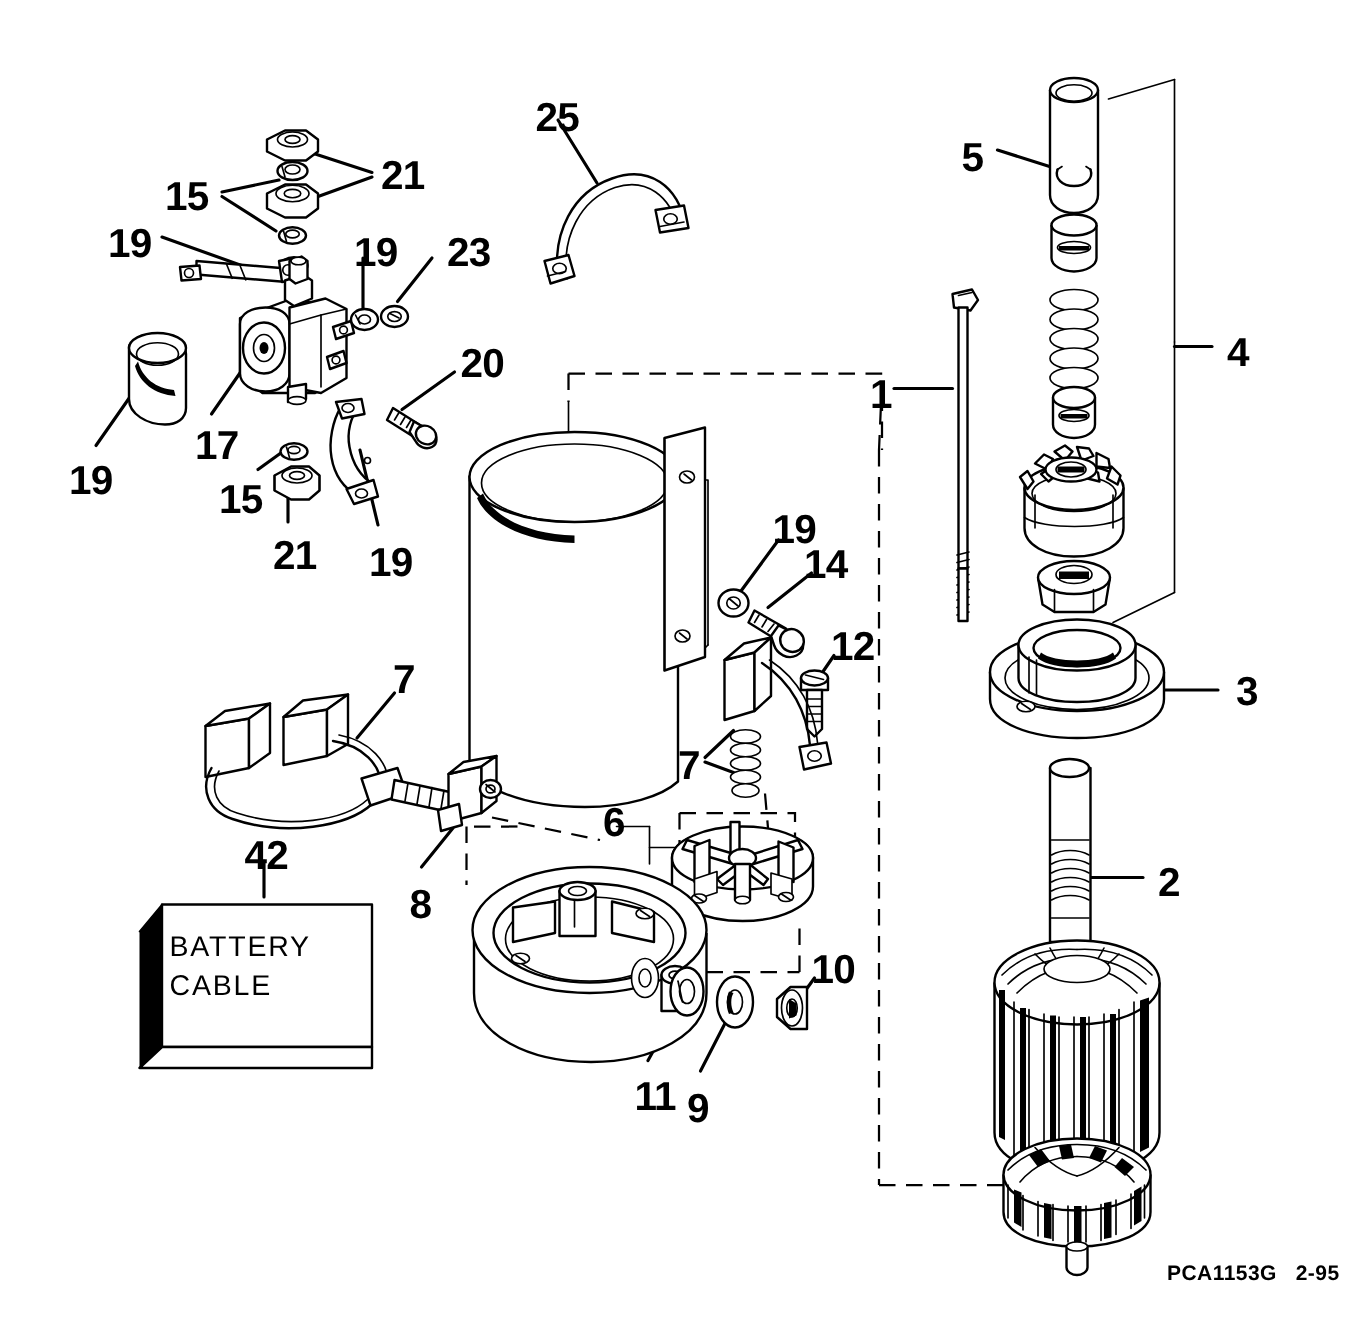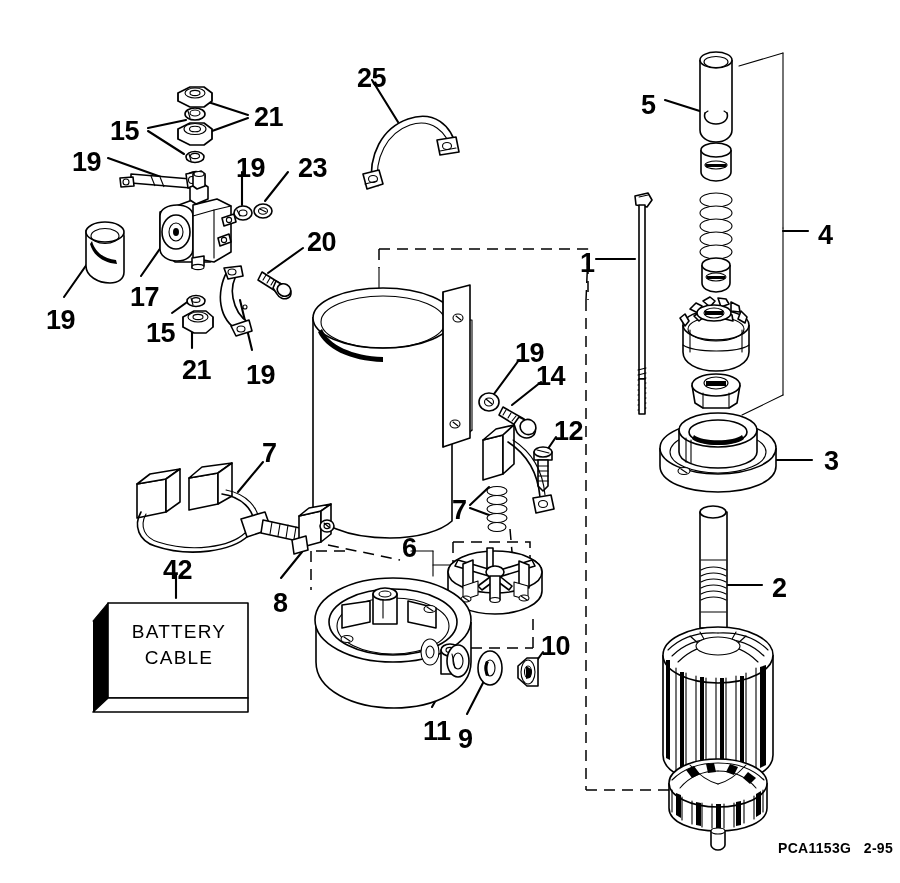--- a/index.html
+++ b/index.html
@@ -16,21 +16,20 @@
     line-height:1;
     letter-spacing:-0.5px;
     white-space:nowrap;
   }
   .boxlabel{
     position:absolute;
     font-family:"Liberation Sans",sans-serif;
     font-size:19px;
     color:#000;
     letter-spacing:1.2px;
-    text-align:center;
     line-height:1.35;
     white-space:pre;
   }
   .footer{
     position:absolute;
     font-family:Liberation Sans, sans-serif;
     font-size:14px;
     font-weight:bold;
     color:#000;
     letter-spacing:0.3px;

